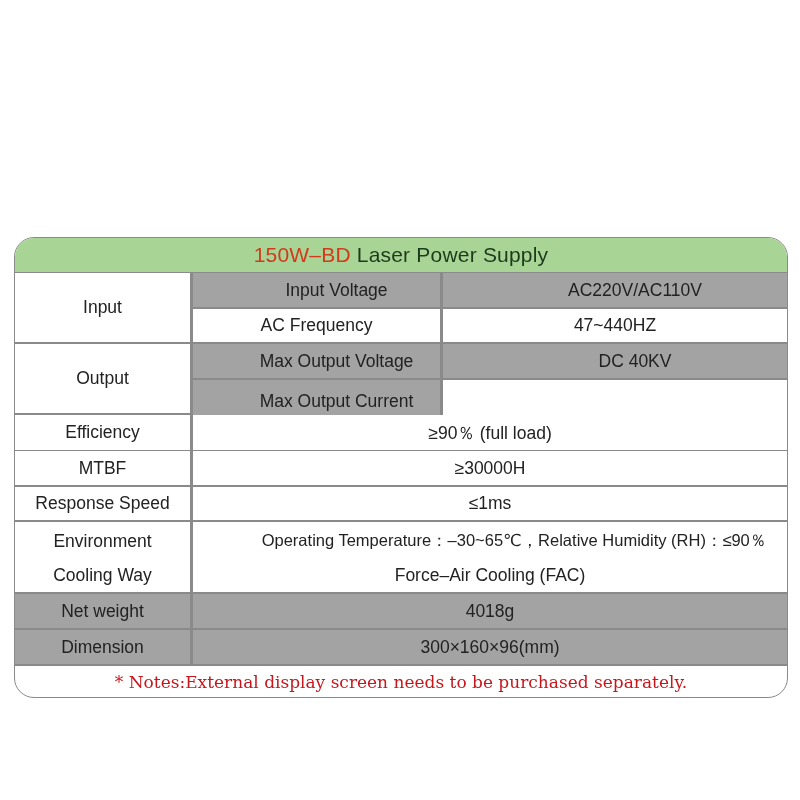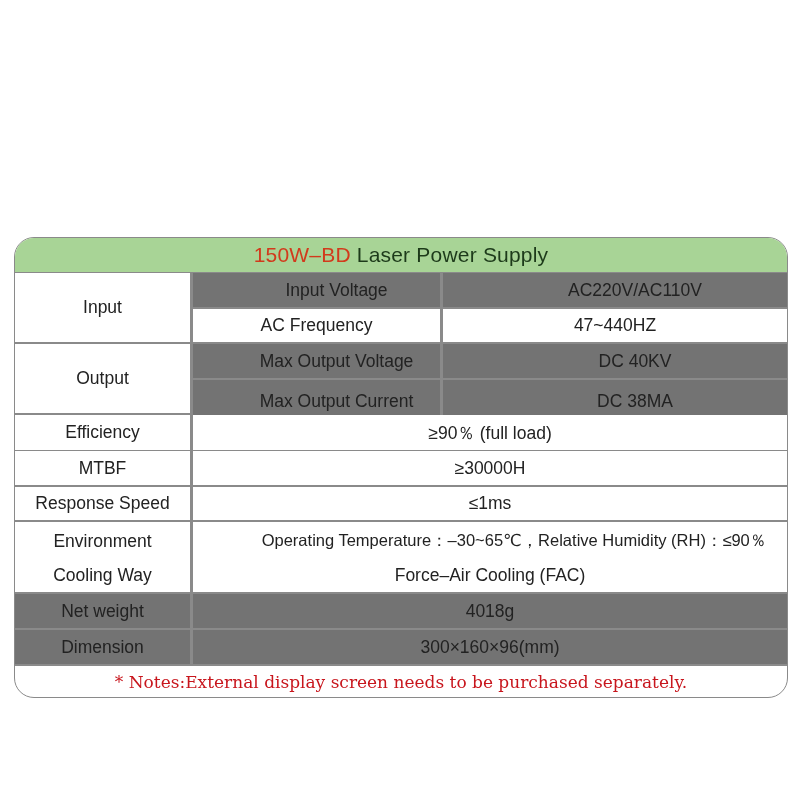--- a/index.html
+++ b/index.html
@@ -22,21 +22,21 @@
     .title-name { color: #1d3a1a; margin-left: 6px; }
     .row { position: absolute; left: 0; right: 0; border-bottom: 2px solid #8a8a8a; box-sizing: border-box; }
     .cell {
       position: absolute; top: 0; bottom: 0; display: flex; align-items: center; justify-content: center;
       font-size: 17.5px; color: #222; white-space: nowrap; box-sizing: border-box;
     }
     .c-label { left: 0; width: 178px; border-right: 3px solid #8a8a8a; }
     .c-sub { left: 178px; width: 250px; border-right: 3px solid #8a8a8a; }
     .c-val2 { left: 428px; right: 0; }
     .c-valfull { left: 178px; right: 0; }
-    .green { background: #737373; padding-left: 40px; }
+    .green { background: #a3a3a3; padding-left: 40px; }
     .white { background: #ffffff; }
     .group-label {
       position: absolute; left: 0; width: 178px; border-right: 3px solid #8a8a8a; border-bottom: 2px solid #8a8a8a;
       display: flex; align-items: center; justify-content: center; font-size: 17.5px; background: #fff; box-sizing: border-box;
     }
     .subrow { position: absolute; left: 178px; right: 0; border-bottom: 2px solid #8a8a8a; box-sizing: border-box; }
     .subrow .cell.c-sub { left: 0; }
     .subrow .cell.c-val2 { left: 250px; }
     .notes {
       position: absolute; left: 0; right: 0; top: 428px; bottom: 0;
@@ -63,21 +63,20 @@
     <div class="cell c-val2 white">47~440HZ</div>
   </div>
 
   <div class="group-label" style="top:106px;height:71px;">Output</div>
   <div class="subrow" style="top:106px;height:36px;">
     <div class="cell c-sub green">Max Output Voltage</div>
     <div class="cell c-val2 green">DC 40KV</div>
   </div>
   <div class="subrow" style="top:142px;height:44px;text-align:right;">
     <div class="cell c-sub green">Max Output Current</div>
-    <div class="cell c-val2 green">DC 38MA</div>
   </div>
 
   <div class="row white" style="top:177px;height:37px;">
     <div class="cell c-label">Efficiency</div>
     <div class="cell c-valfull">≥90％ (full load)</div>
   </div>
   <div class="row white" style="top:213px;height:36px;">
     <div class="cell c-label">MTBF</div>
     <div class="cell c-valfull">≥30000H</div>
   </div>

